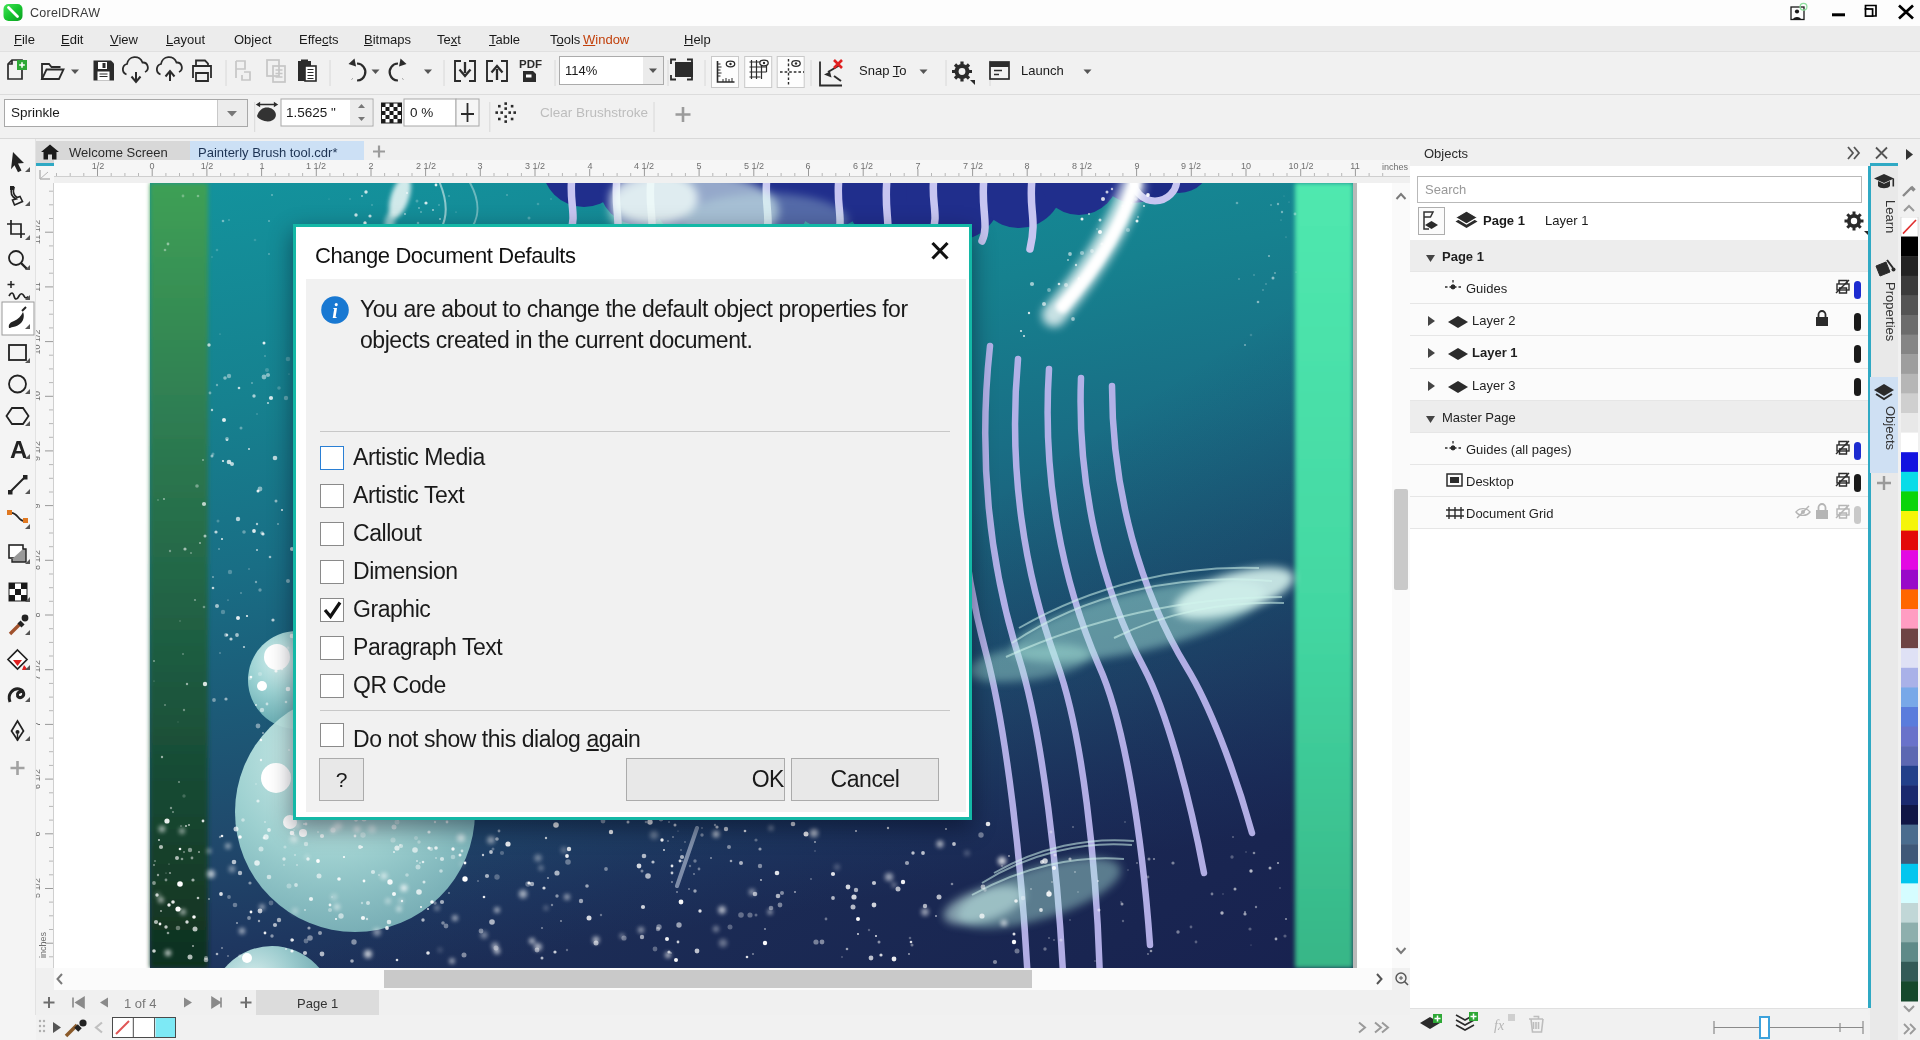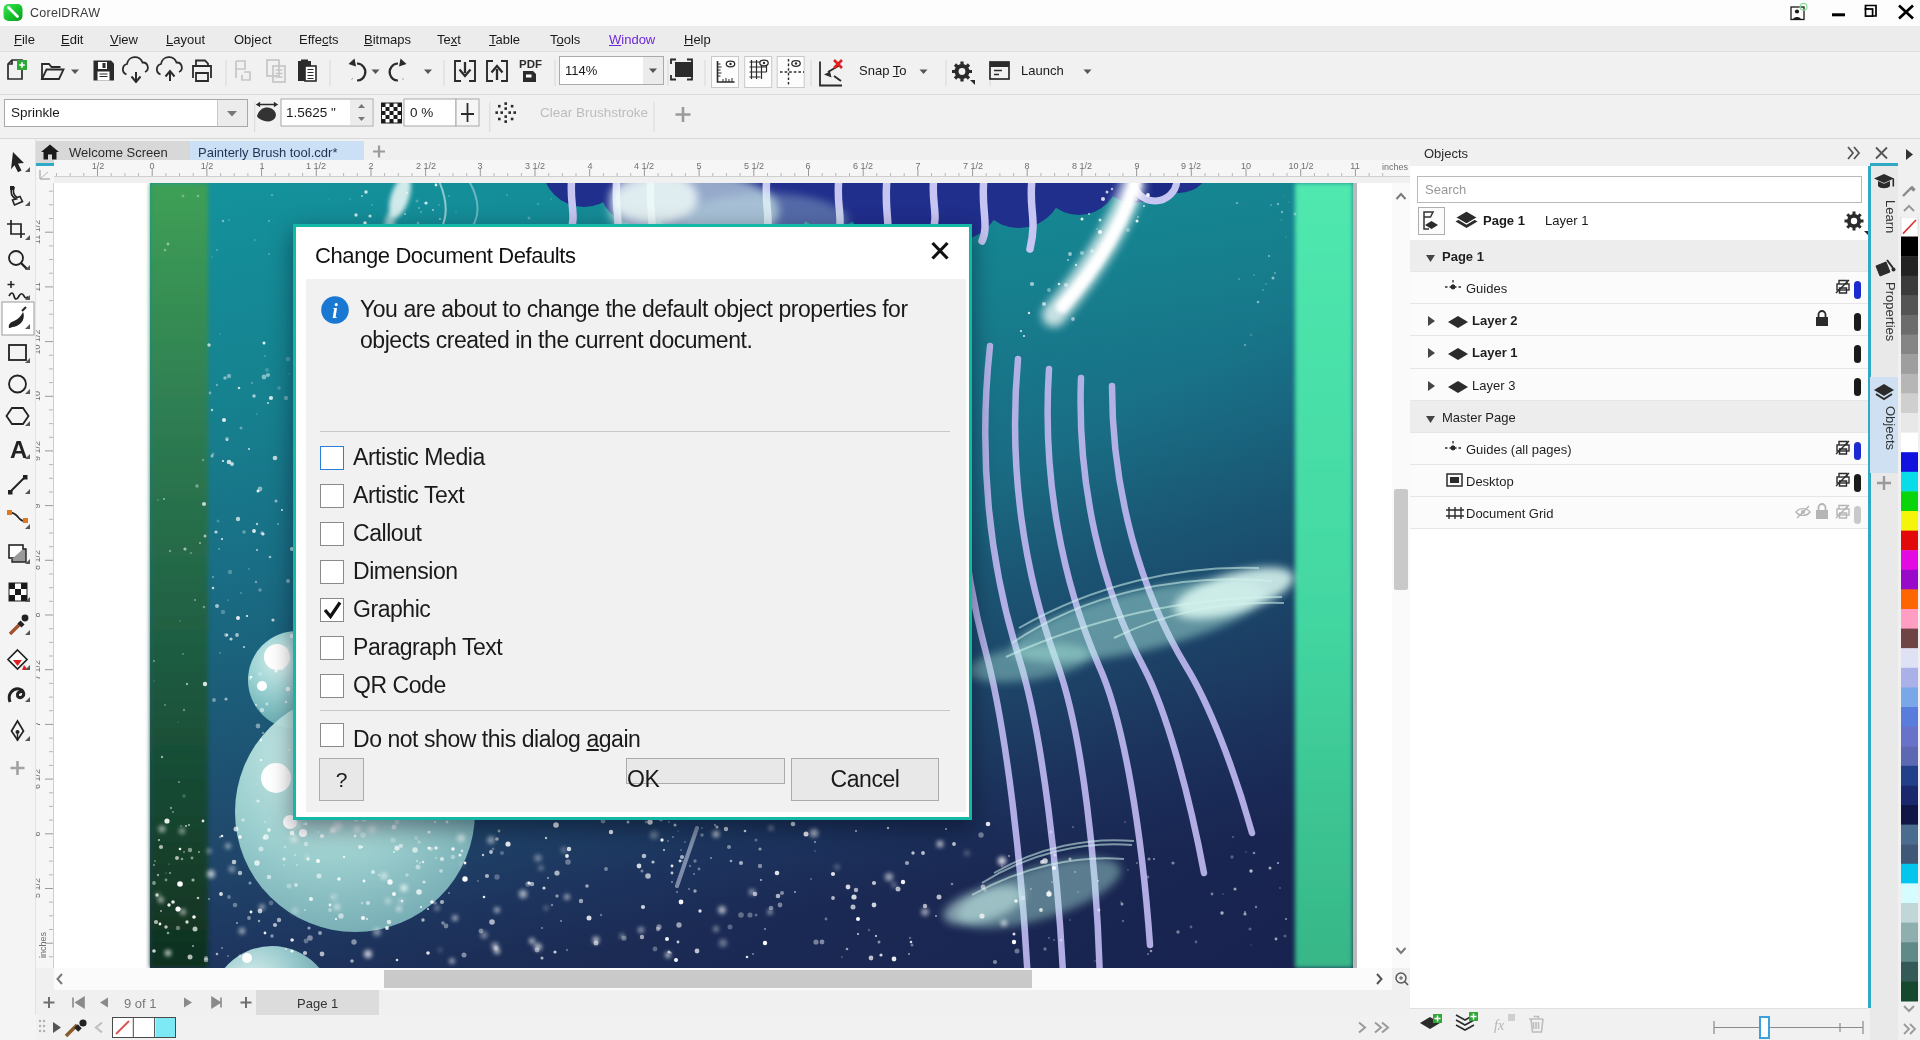--- a/index.html
+++ b/index.html
@@ -37,21 +37,21 @@
 <div class="abs tt" style="left:14px;top:32px;font-size:13px;color:#1a1a1a"><u>F</u>ile</div>
 <div class="abs tt" style="left:61px;top:32px;font-size:13px;color:#1a1a1a"><u>E</u>dit</div>
 <div class="abs tt" style="left:110px;top:32px;font-size:13px;color:#1a1a1a"><u>V</u>iew</div>
 <div class="abs tt" style="left:166px;top:32px;font-size:13px;color:#1a1a1a"><u>L</u>ayout</div>
 <div class="abs tt" style="left:234px;top:32px;font-size:13px;color:#1a1a1a">Ob<u>j</u>ect</div>
 <div class="abs tt" style="left:299px;top:32px;font-size:13px;color:#1a1a1a">Effe<u>c</u>ts</div>
 <div class="abs tt" style="left:364px;top:32px;font-size:13px;color:#1a1a1a"><u>B</u>itmaps</div>
 <div class="abs tt" style="left:437px;top:32px;font-size:13px;color:#1a1a1a">Te<u>x</u>t</div>
 <div class="abs tt" style="left:489px;top:32px;font-size:13px;color:#1a1a1a"><u>T</u>able</div>
 <div class="abs tt" style="left:550px;top:32px;font-size:13px;color:#1a1a1a">T<u>o</u>ols</div>
-<div class="abs tt" style="left:609px;top:32px;font-size:13px;color:#6d28d9"><u>W</u>indow</div>
+<div class="abs tt" style="left:583px;top:32px;font-size:13px;color:#c2410c"><u>W</u>indow</div>
 <div class="abs tt" style="left:684px;top:32px;font-size:13px;color:#1a1a1a"><u>H</u>elp</div>
 <div class="abs" style="left:0;top:52px;width:1920px;height:43px;background:#f1f1f1;border-bottom:1px solid #dcdcdc"></div>
 <svg class="abs" style="left:0;top:52px" width="1120" height="43" viewBox="0 0 1120 43">
 <path d="M226 8 v26" stroke="#d8d8d8" stroke-width="1"></path>
 <path d="M330 8 v26" stroke="#d8d8d8" stroke-width="1"></path>
 <path d="M444 8 v26" stroke="#d8d8d8" stroke-width="1"></path>
 <path d="M555 8 v26" stroke="#d8d8d8" stroke-width="1"></path>
 <path d="M668 8 v26" stroke="#d8d8d8" stroke-width="1"></path>
 <path d="M705 8 v26" stroke="#d8d8d8" stroke-width="1"></path>
 <path d="M811 8 v26" stroke="#d8d8d8" stroke-width="1"></path>
@@ -1421,21 +1421,21 @@
     </svg>
     <div class="abs tt" style="left:57px;top:369px;font-size:23px;letter-spacing:-0.45px">Graphic</div>
     <div class="abs" style="left:24px;top:409px;width:24px;height:24px;background:#fff;border:1.5px solid #8a8a8a"></div>
     <div class="abs tt" style="left:57px;top:407px;font-size:23px;letter-spacing:-0.45px">Paragraph Text</div>
     <div class="abs" style="left:24px;top:447px;width:24px;height:24px;background:#fff;border:1.5px solid #8a8a8a"></div>
     <div class="abs tt" style="left:57px;top:445px;font-size:23px;letter-spacing:-0.45px">QR Code</div>
 <div class="abs" style="left:24px;top:483px;width:630px;border-top:1px solid #c8c8c8"></div>
 <div class="abs" style="left:24px;top:496px;width:24px;height:24px;background:#fff;border:1.5px solid #8a8a8a"></div>
 <div class="abs tt" style="left:57px;top:499px;font-size:23px;letter-spacing:-0.45px">Do not show this dialog <u>a</u>gain</div>
 <div class="abs" style="left:23px;top:531px;width:45px;height:43px;background:#e8e8e8;border:1px solid #ababab;text-align:center;font-size:21px;line-height:41px">?</div>
-<div class="abs" style="left:330px;top:531px;width:159px;height:26px;background:#e8e8e8;border:1px solid #ababab;text-align:left;font-size:23px;letter-spacing:-0.45px;line-height:41px">OK</div>
+<div class="abs" style="left:330px;top:531px;width:159px;height:43px;background:#e8e8e8;border:1px solid #ababab;text-align:right;font-size:23px;letter-spacing:-0.45px;line-height:41px">OK</div>
 <div class="abs" style="left:495px;top:531px;width:148px;height:43px;background:#e8e8e8;border:1px solid #ababab;text-align:center;font-size:23px;letter-spacing:-0.45px;line-height:41px">Cancel</div>
 </div>
 <div class="abs" style="left:1392px;top:183px;width:18px;height:785px;background:#fafafa"></div>
 <svg class="abs" style="left:1392px;top:183px" width="18" height="785">
     <rect x="2" y="306" width="14" height="101" rx="2" fill="#c9c9c9"></rect>
     <path d="M4.5 16 l4.5 -5 4.5 5" stroke="#7a7a7a" stroke-width="2" fill="none"></path>
     <path d="M4.5 765 l4.5 5 4.5 -5" stroke="#7a7a7a" stroke-width="2" fill="none"></path>
   </svg>
 <div class="abs" style="left:54px;top:968px;width:1338px;height:22px;background:#fbfbfb"></div>
 <svg class="abs" style="left:54px;top:968px" width="1338" height="22">
@@ -1451,21 +1451,21 @@
   </svg>
 <div class="abs" style="left:36px;top:990px;width:1374px;height:25px;background:#f0f0f0"></div>
 <svg class="abs" style="left:36px;top:990px" width="360" height="25" viewBox="0 0 360 25">
     <path d="M13 7 v11 M7.5 12.5 h11" stroke="#6e6e6e" stroke-width="2"></path>
     <path d="M37 7.5 v10 M48 7.5 l-8 5 8 5 z" fill="#8a8a8a" stroke="#8a8a8a" stroke-width="1.6"></path>
     <path d="M72 7.5 l-8 5 8 5 z" fill="#8a8a8a"></path>
     <path d="M148 7.5 l8 5 -8 5 z" fill="#8a8a8a"></path>
     <path d="M176 7.5 l8 5 -8 5 z M185 7.5 v10" fill="#8a8a8a" stroke="#8a8a8a" stroke-width="1.6"></path>
     <path d="M210 7 v11 M204.5 12.5 h11" stroke="#6e6e6e" stroke-width="2"></path>
   </svg>
-<div class="abs tt" style="left:124px;top:996px;font-size:13px;color:#777">9 of 1</div>
+<div class="abs tt" style="left:124px;top:996px;font-size:13px;color:#777">1 of 4</div>
 <div class="abs" style="left:256px;top:990px;width:123px;height:25px;background:#dcdcdc"></div>
 <div class="abs tt" style="left:297px;top:996px;font-size:13px;color:#333">Page 1</div>
 <div class="abs" style="left:0;top:1015px;width:1920px;height:25px;background:#f1f1f1"></div>
 <div class="abs" style="left:0;top:1015px;width:36px;height:25px;background:#f4f4f4"></div>
 <svg class="abs" style="left:36px;top:1015px" width="400" height="25">
     <g fill="#b0b0b0">
       <circle cx="4" cy="6" r="1.2"></circle>
       <circle cx="8" cy="6" r="1.2"></circle>
       <circle cx="4" cy="11" r="1.2"></circle>
       <circle cx="8" cy="11" r="1.2"></circle>
@@ -1581,21 +1581,21 @@
     <g fill="none" stroke="#b5b5b5" stroke-width="1.4">
       <path d="M429 269 v-3.5 h8 v3.5"></path>
       <rect x="427" y="269" width="12" height="6"></rect>
       <path d="M429.5 273 h7 v5 h-7 z"></path>
     </g>
     <path d="M426 278 l13 -13" stroke="#b5b5b5" stroke-width="1.5"></path>
     <rect x="444" y="266" width="7" height="18" rx="3.5" fill="#c9c9c9"></rect>
   </svg>
 <div class="abs tt" style="left:1442px;top:249px;font-size:13px;font-weight:bold;color:#1f1f1f">Page 1</div>
 <div class="abs tt" style="left:1466px;top:281px;font-size:13px;font-weight:normal;color:#1f1f1f">Guides</div>
-<div class="abs tt" style="left:1472px;top:313px;font-size:13px;font-weight:bold;color:#1f1f1f">Layer 2</div>
+<div class="abs tt" style="left:1472px;top:313px;font-size:13px;font-weight:normal;color:#1f1f1f">Layer 2</div>
 <div class="abs tt" style="left:1472px;top:345px;font-size:13px;font-weight:bold;color:#1f1f1f">Layer 1</div>
 <div class="abs tt" style="left:1472px;top:378px;font-size:13px;font-weight:normal;color:#1f1f1f">Layer 3</div>
 <div class="abs tt" style="left:1442px;top:410px;font-size:13px;font-weight:normal;color:#1f1f1f">Master Page</div>
 <div class="abs tt" style="left:1466px;top:442px;font-size:13px;font-weight:normal;color:#1f1f1f">Guides (all pages)</div>
 <div class="abs tt" style="left:1466px;top:474px;font-size:13px;font-weight:normal;color:#1f1f1f">Desktop</div>
 <div class="abs tt" style="left:1466px;top:506px;font-size:13px;font-weight:normal;color:#1f1f1f">Document Grid</div>
 <div class="abs" style="left:1410px;top:1008px;width:458px;height:32px;background:#f1f1f1;border-top:1px solid #e0e0e0"></div>
 <svg class="abs" style="left:1416px;top:1012px" width="260" height="26" viewBox="0 0 260 26">
 <path d="M14 5 l10 6 -10 6 -10 -6 z" fill="#2b2b2b"></path>
 <rect x="17" y="2" width="9" height="9" fill="#2ea836"></rect>

